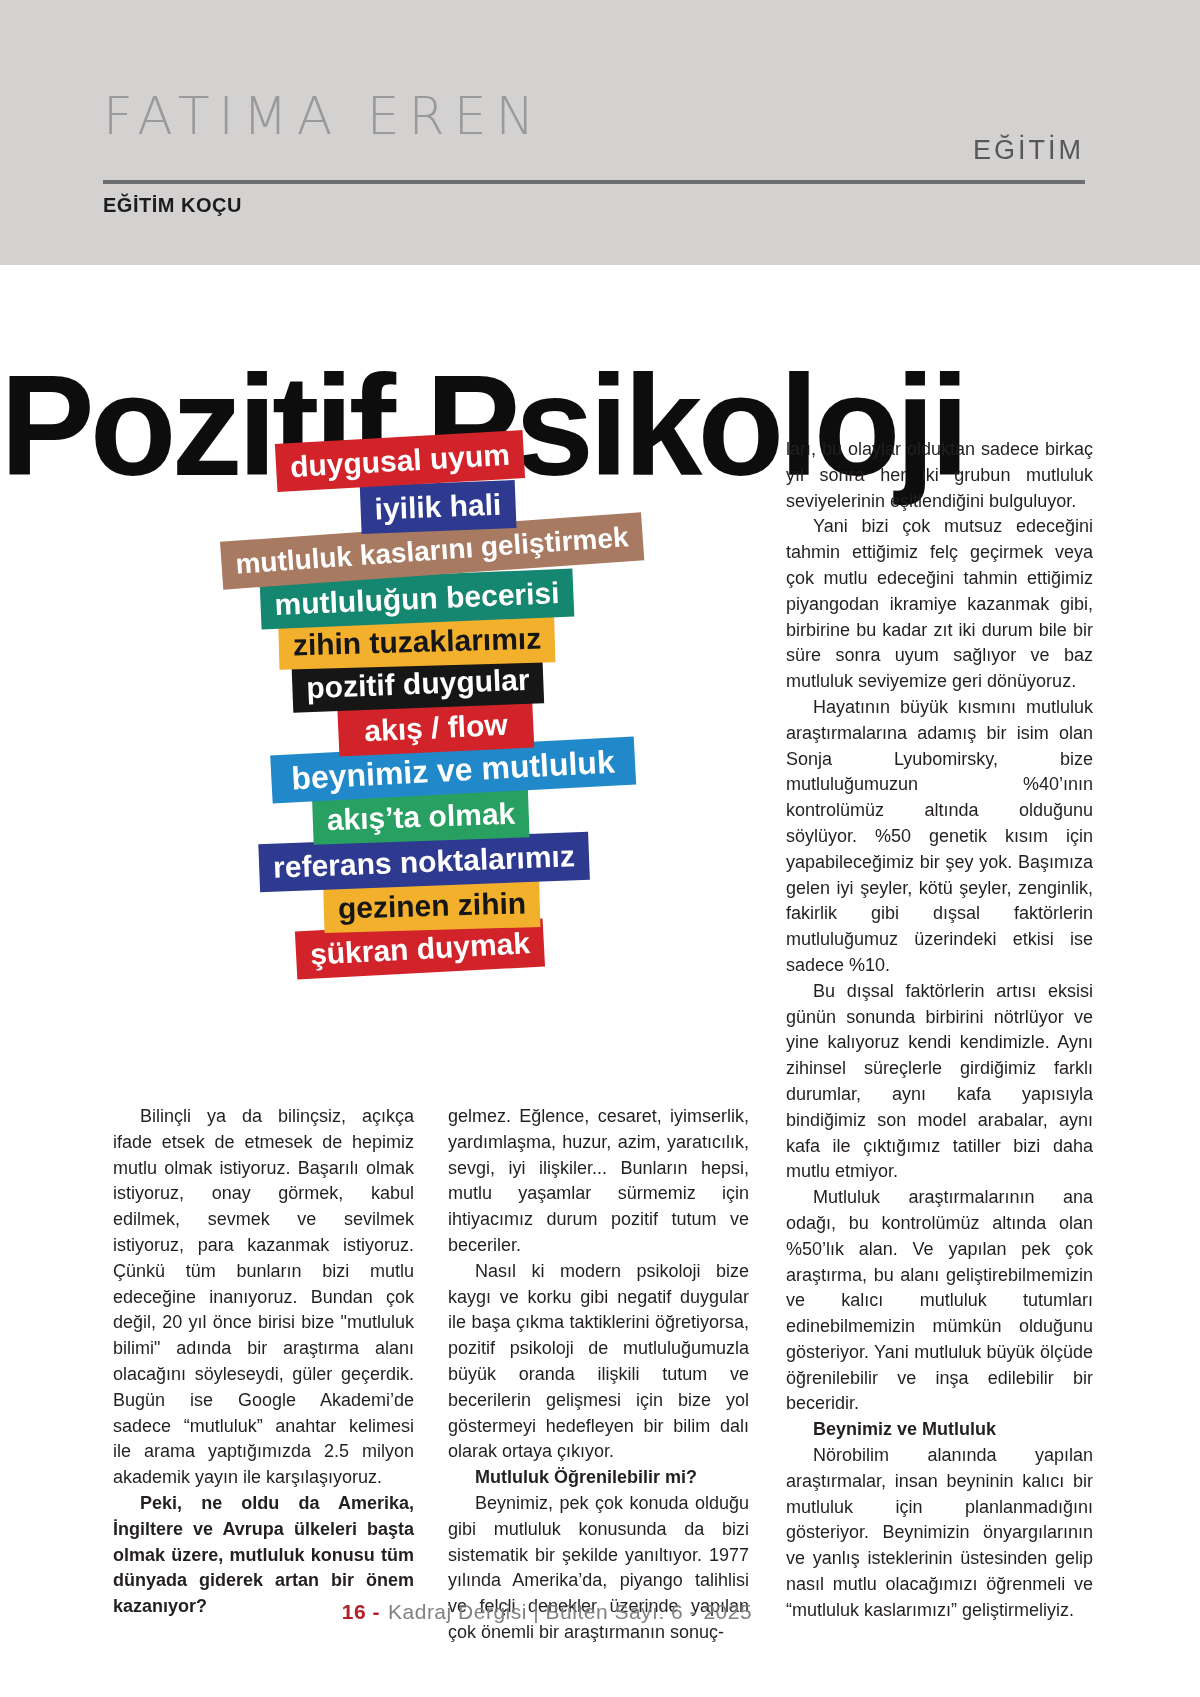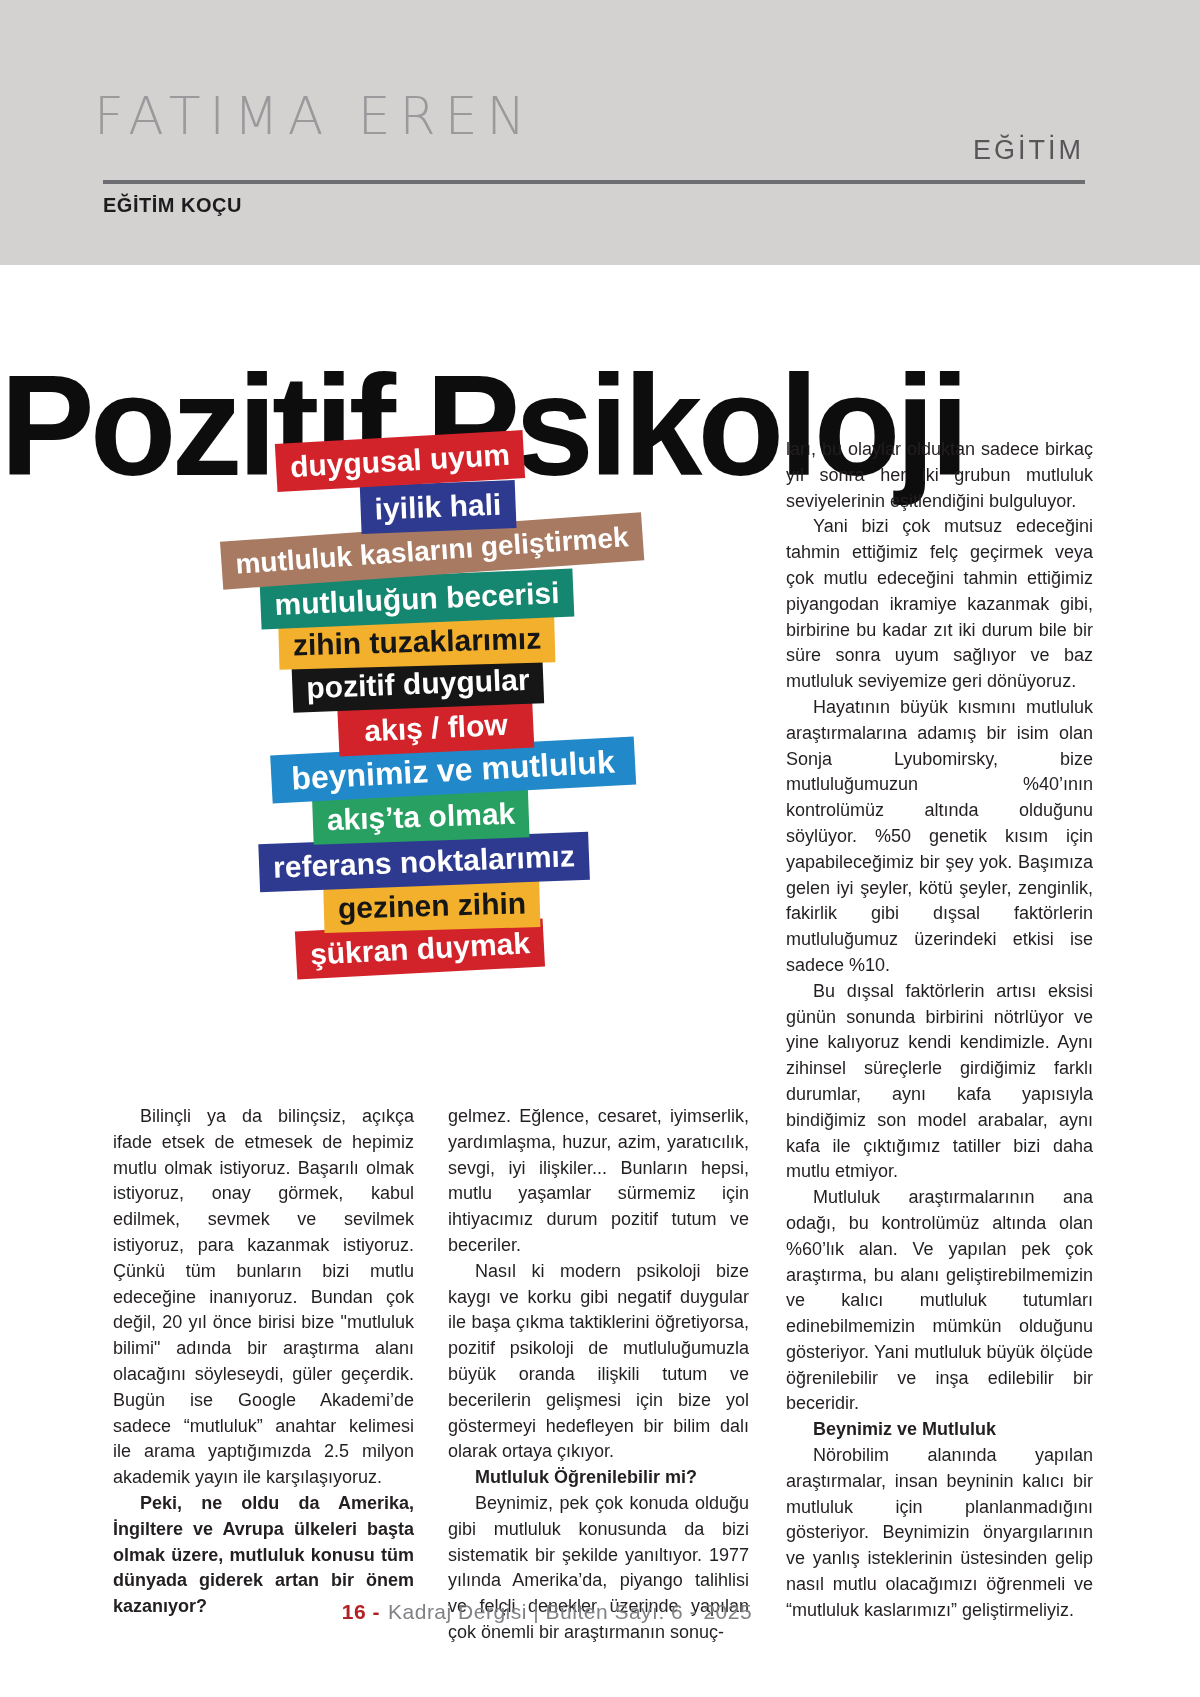--- a/index.html
+++ b/index.html
@@ -7,21 +7,21 @@
     position:relative;
     width:1200px;height:1697px;
     background:#ffffff;
     overflow:hidden;
     font-family:"Liberation Sans",sans-serif;
     color:#231f20;
   }
   
   .header{position:absolute;left:0;top:0;width:1200px;height:265px;background:#d3d2d1;}
   .author-name{
-    position:absolute;left:94px;top:86px;
+    position:absolute;left:103px;top:86px;
     font-family:"DejaVu Sans",sans-serif;
     font-weight:200;font-size:52px;line-height:60px;
     color:#9a999b;letter-spacing:9px;
   }
   .section-label{
     position:absolute;right:116px;top:135px;
     font-size:27px;font-weight:normal;color:#57575a;letter-spacing:3px;
   }
   .header-rule{position:absolute;left:103px;top:180px;width:982px;height:4px;background:#6d6e71;}
   .author-role{
@@ -117,21 +117,21 @@
     <p>Nasıl ki modern psikoloji bize kaygı ve korku gibi negatif duygular ile başa çıkma taktiklerini öğretiyorsa, pozitif psikoloji de mutluluğumuzla büyük oranda ilişkili tutum ve becerilerin gelişmesi için bize yol göstermeyi hedefleyen bir bilim dalı olarak ortaya çıkıyor.</p>
     <p class="bold">Mutluluk Öğrenilebilir mi?</p>
     <p>Beynimiz, pek çok konuda olduğu gibi mutluluk konusunda da bizi sistematik bir şekilde yanıltıyor. 1977 yılında Amerika’da, piyango talihlisi ve felçli denekler üzerinde yapılan çok önemli bir araştırmanın sonuç-</p>
   </div>
 
   <div class="col col-right">
     <p class="noindent">ları, bu olaylar olduktan sadece birkaç yıl sonra her iki grubun mutluluk seviyelerinin eşitlendiğini bulguluyor.</p>
     <p>Yani bizi çok mutsuz edeceğini tahmin ettiğimiz felç geçirmek veya çok mutlu edeceğini tahmin ettiğimiz piyangodan ikramiye kazanmak gibi, birbirine bu kadar zıt iki durum bile bir süre sonra uyum sağlıyor ve baz mutluluk seviyemize geri dönüyoruz.</p>
     <p>Hayatının büyük kısmını mutluluk araştırmalarına adamış bir isim olan Sonja Lyubomirsky, bize mutluluğumuzun %40’ının kontrolümüz altında olduğunu söylüyor. %50 genetik kısım için yapabileceğimiz bir şey yok. Başımıza gelen iyi şeyler, kötü şeyler, zenginlik, fakirlik gibi dışsal faktörlerin mutluluğumuz üzerindeki etkisi ise sadece %10.</p>
     <p>Bu dışsal faktörlerin artısı eksisi günün sonunda birbirini nötrlüyor ve yine kalıyoruz kendi kendimizle. Aynı zihinsel süreçlerle girdiğimiz farklı durumlar, aynı kafa yapısıyla bindiğimiz son model arabalar, aynı kafa ile çıktığımız tatiller bizi daha mutlu etmiyor.</p>
-    <p>Mutluluk araştırmalarının ana odağı, bu kontrolümüz altında olan %60’lık alan. Ve yapılan pek çok araştırma, bu alanı geliştirebilmemizin ve kalıcı mutluluk tutumları edinebilmemizin mümkün olduğunu gösteriyor. Yani mutluluk büyük ölçüde öğrenilebilir ve inşa edilebilir bir beceridir.</p>
+    <p>Mutluluk araştırmalarının ana odağı, bu kontrolümüz altında olan %50’lık alan. Ve yapılan pek çok araştırma, bu alanı geliştirebilmemizin ve kalıcı mutluluk tutumları edinebilmemizin mümkün olduğunu gösteriyor. Yani mutluluk büyük ölçüde öğrenilebilir ve inşa edilebilir bir beceridir.</p>
     <p class="bold">Beynimiz ve Mutluluk</p>
     <p>Nörobilim alanında yapılan araştırmalar, insan beyninin kalıcı bir mutluluk için planlanmadığını gösteriyor. Beynimizin önyargılarının ve yanlış isteklerinin üstesinden gelip nasıl mutlu olacağımızı öğrenmeli ve “mutluluk kaslarımızı” geliştirmeliyiz.</p>
   </div>
 
   <div class="footer">
     <span class="page-num">16 -</span><span>Kadraj Dergisi | Bülten Sayı: 6  -  2025</span>
   </div>
 
 </div>
 

